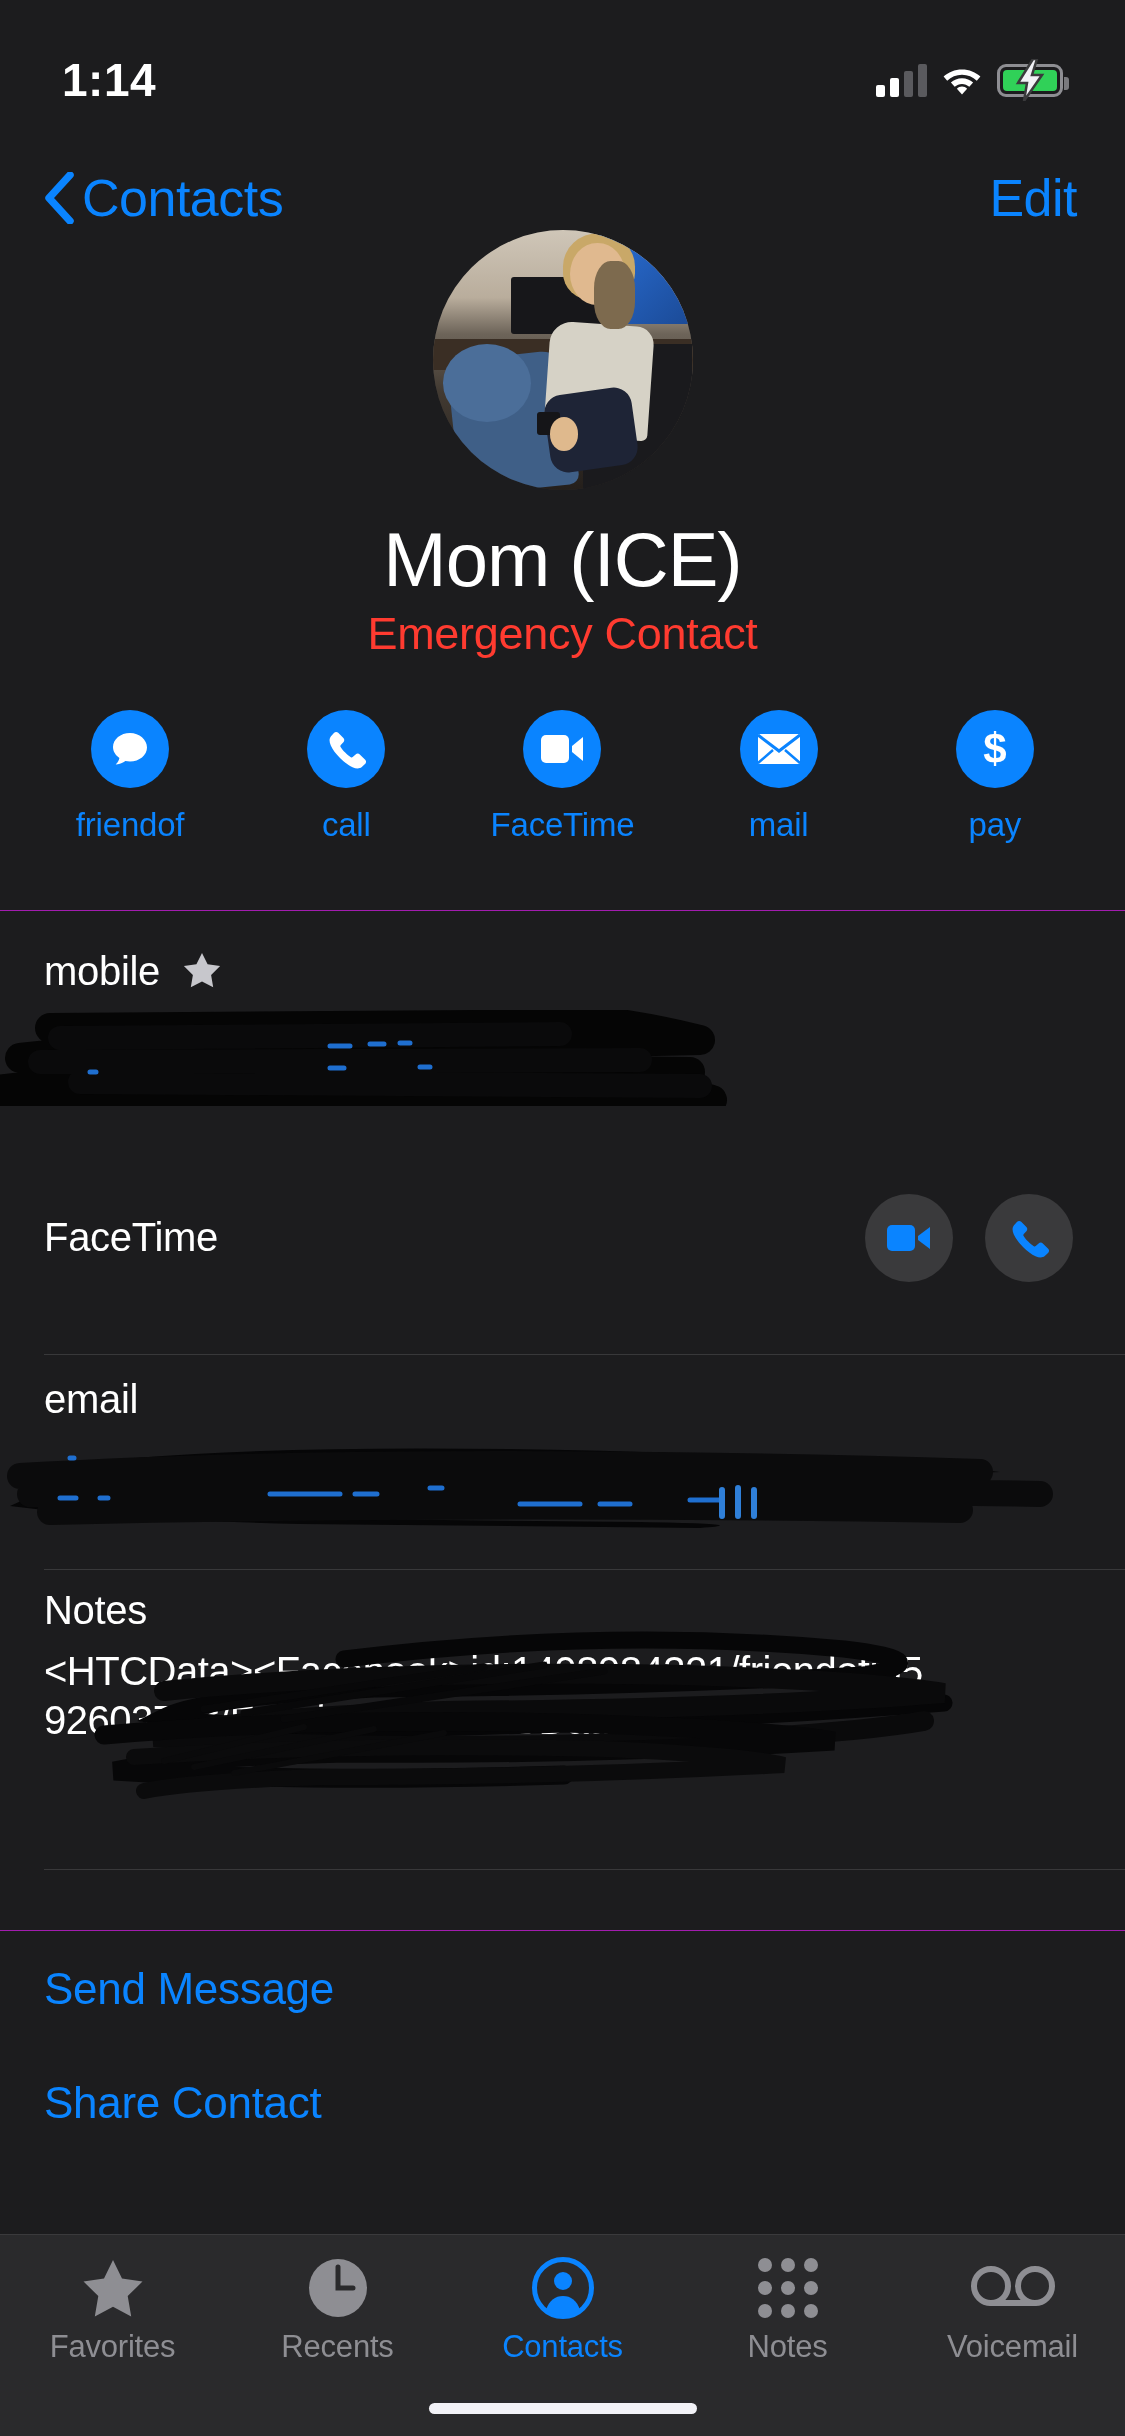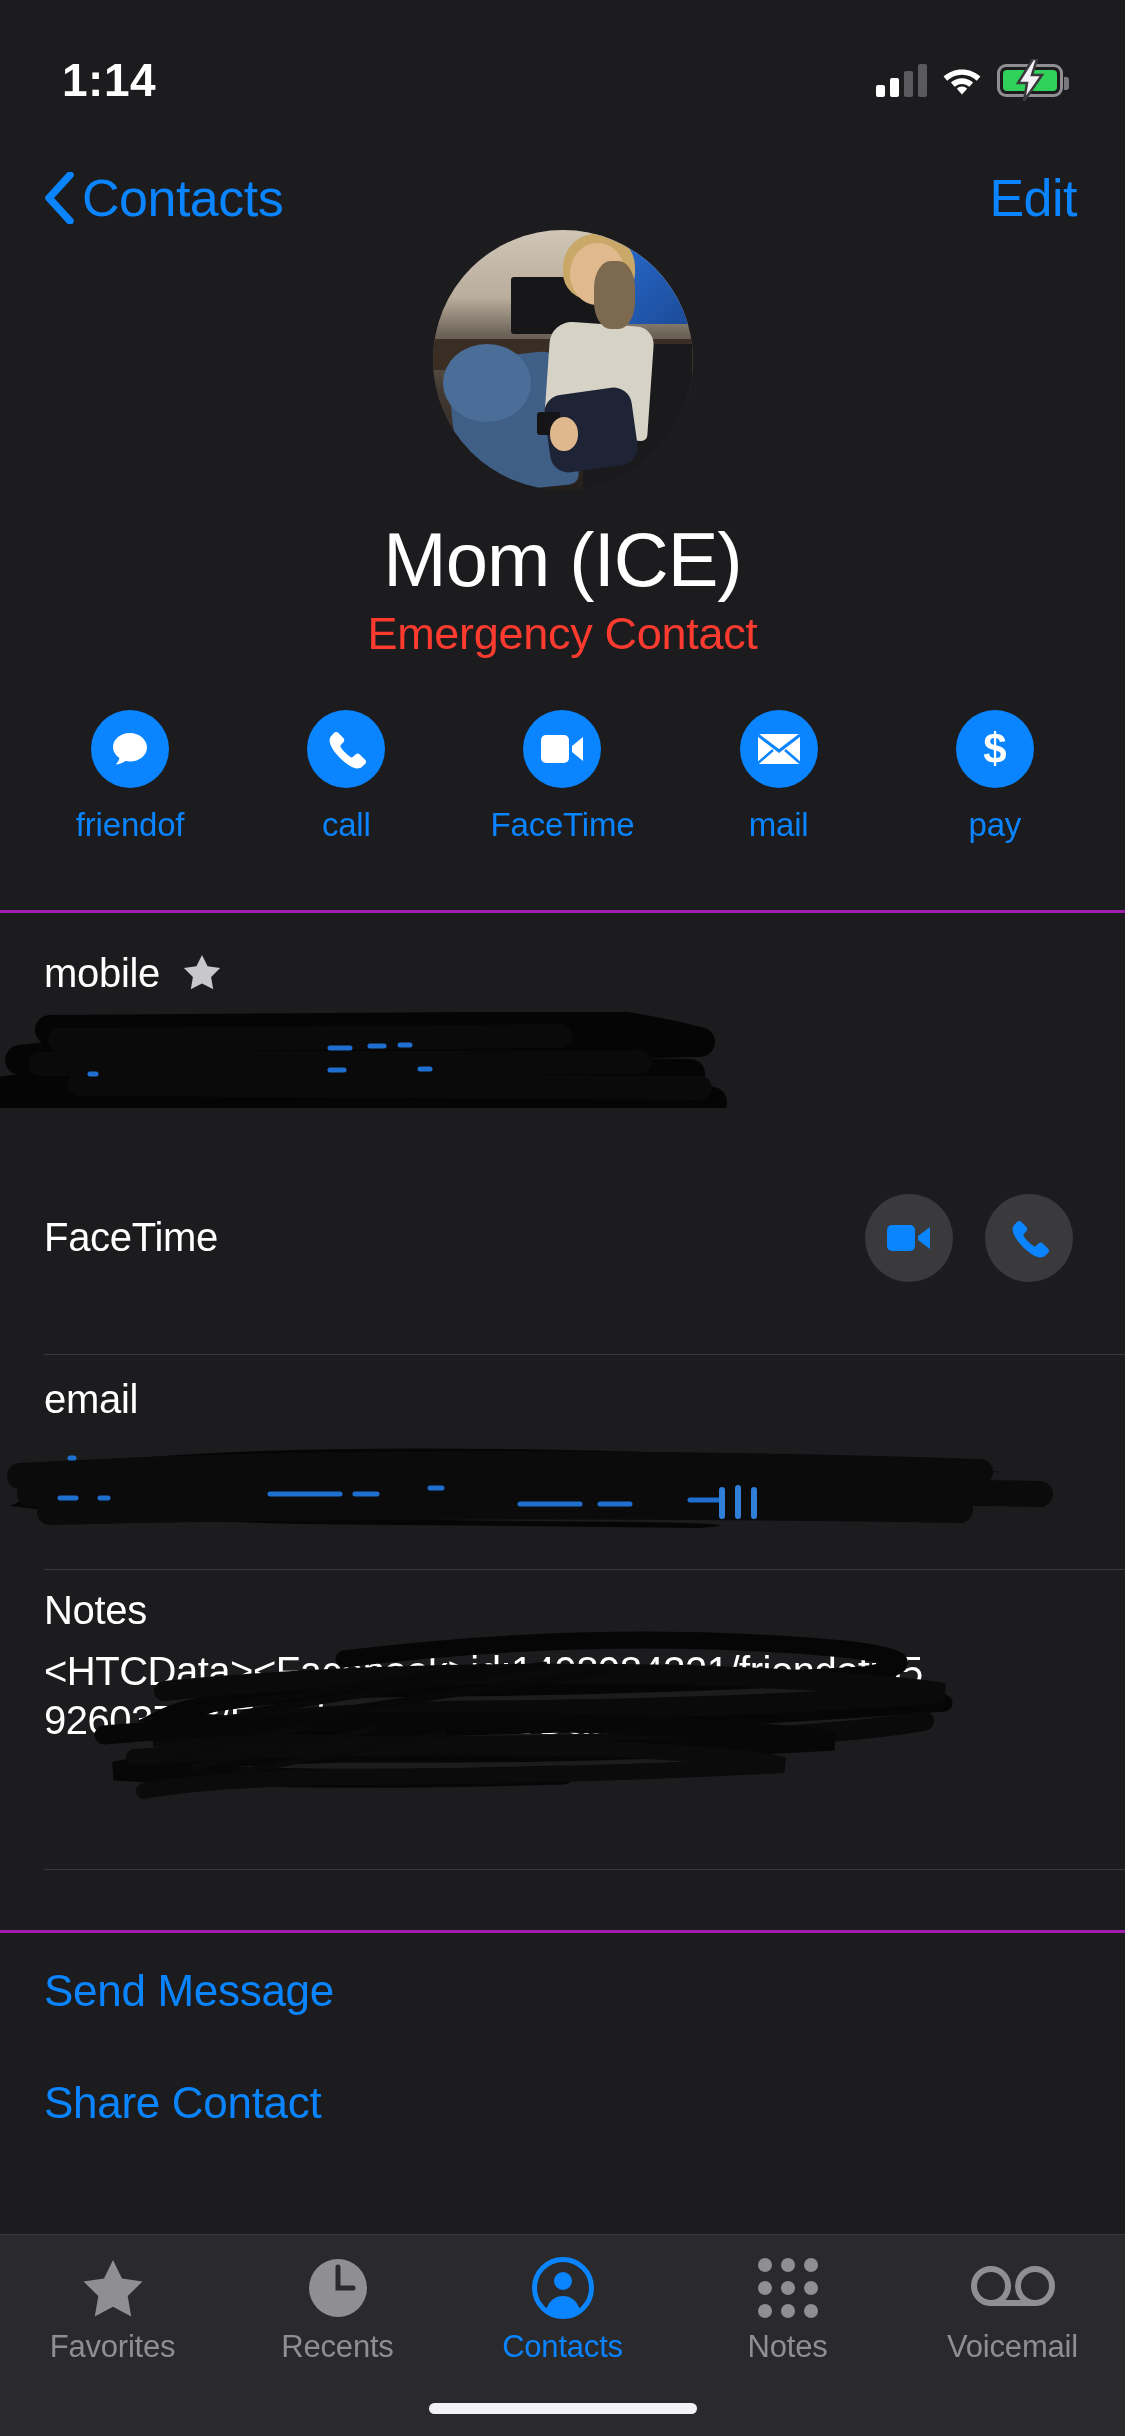--- a/index.html
+++ b/index.html
@@ -112,21 +112,21 @@
   .act-circle {
     width:78px; height:78px; border-radius:50%; background:#0a84ff;
     display:flex; align-items:center; justify-content:center;
   }
   .act-label { color:#0a84ff; font-size:33px; margin-top:18px; letter-spacing:-0.2px; }
 
   
   .card {
     position:absolute; left:0; width:1125px; background:#1c1c1e;
   }
-  .card.top-sep { border-top:3px solid #a21caf; }
+  .card.top-sep { border-top:1px solid #a21caf; }
   .row {
     position:relative; padding:0 44px;
   }
   .row-sep:after {
     content:""; position:absolute; left:44px; right:0; bottom:0;
     height:1px; background:#38383a;
   }
   .row-label { color:#fff; font-size:40px; letter-spacing:-0.3px; }
   .star { display:inline-block; vertical-align:-4px; margin-left:12px; }
 

